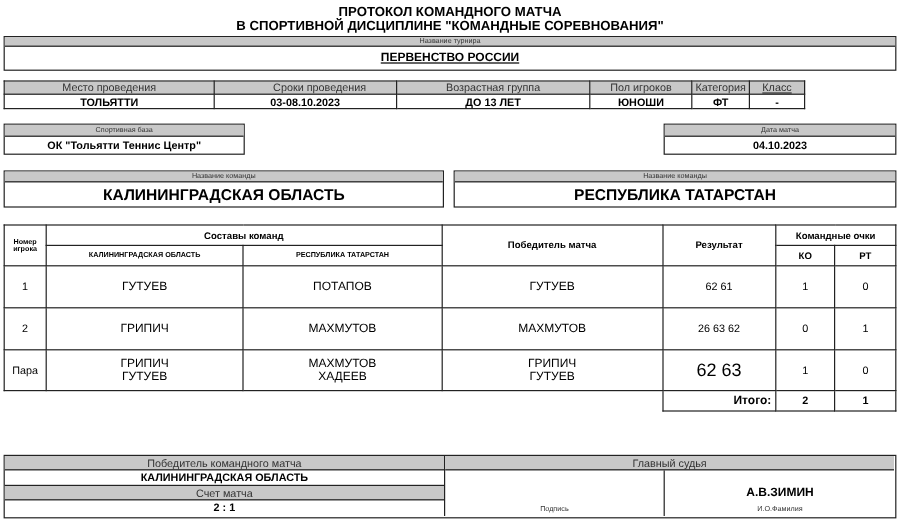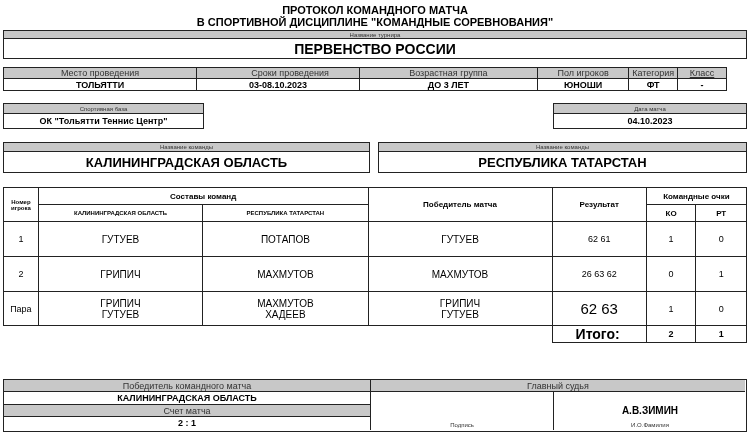--- a/index.html
+++ b/index.html
@@ -19,37 +19,37 @@
   .mt .sub { font-size:6px; font-weight:bold; }
 </style>
 </head>
 <body>
 
 <div class="abs title" style="top:5px;">ПРОТОКОЛ КОМАНДНОГО МАТЧА</div>
 <div class="abs title" style="top:17px;">В СПОРТИВНОЙ ДИСЦИПЛИНЕ "КОМАНДНЫЕ СОРЕВНОВАНИЯ"</div>
 
 <div class="abs bx" style="left:3px; top:30px; width:744px; height:29px;">
   <div class="gray cell lblsm" style="height:7px; border-bottom:1.5px solid #222;">Название турнира</div>
-  <div class="cell" style="height:19px; font-size:14px; font-weight:bold;">ПЕРВЕНСТВО РОССИИ</div>
+  <div class="cell" style="height:19px; font-size:10px; font-weight:bold;text-decoration:underline;">ПЕРВЕНСТВО РОССИИ</div>
 </div>
 
-<table class="abs grid" style="left:3px; top:67px; width:724px;">
+<table class="abs grid" style="left:3px; top:67px; width:668px;">
   <tbody>
       <tr class="gray" style="height:9px;">
     <td class="lbl" style="width:200px;">Место проведения</td>
     <td class="lbl" style="width:167px;padding-left:24px;">Сроки проведения</td>
     <td class="lbl" style="width:184px;">Возрастная группа</td>
     <td class="lbl" style="width:94px;">Пол игроков</td>
     <td class="lbl" style="width:49px;">Категория</td>
     <td class="lbl" style="width:50px;text-decoration:underline;">Класс</td>
   </tr>
   <tr style="height:12px;">
     <td class="val">ТОЛЬЯТТИ</td>
     <td class="val">03-08.10.2023</td>
-    <td class="val">ДО 3 ЛЕТ</td>
+    <td class="val">ДО 13 ЛЕТ</td>
     <td class="val">ЮНОШИ</td>
     <td class="val">ФТ</td>
     <td class="val">-</td>
   </tr>
 </tbody>
   </table>
 
 <div class="abs bx" style="left:3px; top:103px; width:201px; height:26px;">
   <div class="gray cell lblsm" style="height:9px; border-bottom:1.5px solid #222;">Спортивная база</div>
   <div class="cell val" style="height:13px;">ОК "Тольятти Теннис Центр"</div>
@@ -115,21 +115,21 @@
     <td>
           <div>ГРИПИЧ</div>
           <div>ГУТУЕВ</div>
         </td>
     <td style="font-size:15px;">62 63</td>
     <td style="font-size:9px;">1</td>
     <td style="font-size:9px;">0</td>
   </tr>
   <tr style="height:17px;">
     <td colspan="4" style="border:none; border-top:1.5px solid #222;"></td>
-    <td style="padding-right:3px; font-weight:bold; font-size:14px;">Итого:</td>
+    <td style="text-align:right; padding-right:3px; font-weight:bold; font-size:10px;">Итого:</td>
     <td style="font-weight:bold; font-size:9px;">2</td>
     <td style="font-weight:bold; font-size:9px;">1</td>
   </tr>
 </tbody>
   </table>
 
 <div class="abs bx" style="left:3px; top:379px; width:744px; height:53px;">
   <div class="abs" style="left:0; top:0; width:367px; height:50px; border-right:1.5px solid #222;">
     <div class="gray cell lbl" style="height:11px; border-bottom:1.5px solid #222;">Победитель командного матча</div>
     <div class="cell val" style="height:12px; border-bottom:1.5px solid #222;">КАЛИНИНГРАДСКАЯ ОБЛАСТЬ</div>

